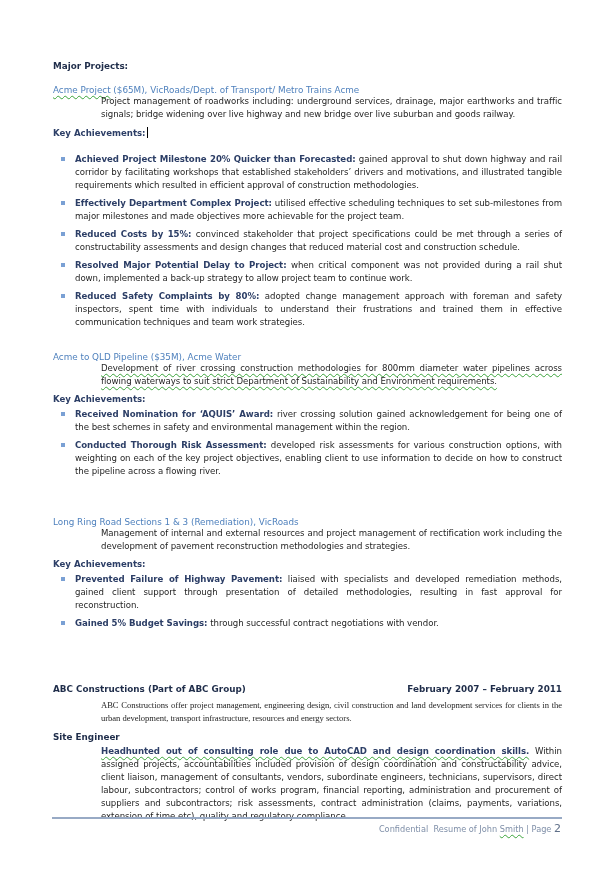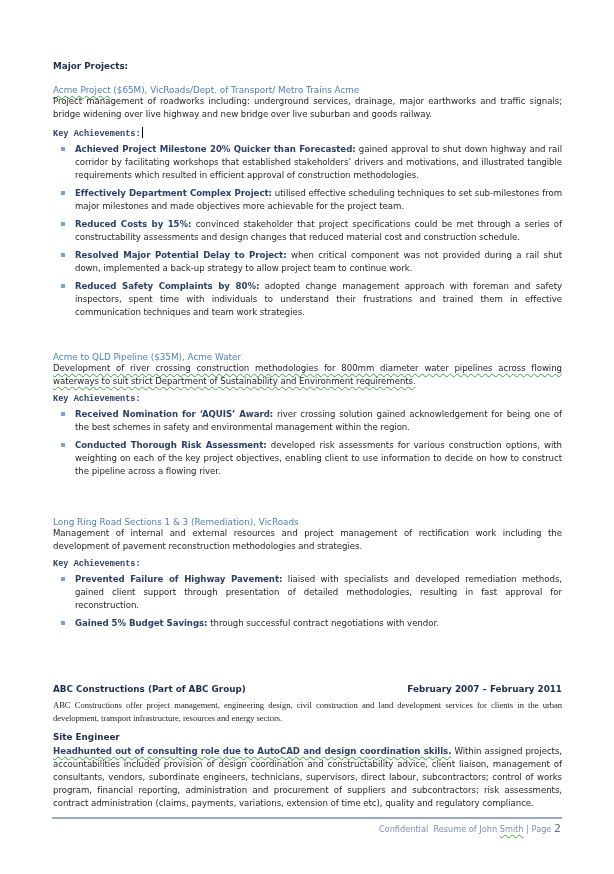--- a/index.html
+++ b/index.html
@@ -2,24 +2,24 @@
 <html><head>
 <meta charset="utf-8">
 <style>
   html, body { margin: 0; padding: 0; background: #ffffff; }
   body {
     width: 614px; height: 874px; position: relative; overflow: hidden;
     font-family: "DejaVu Sans", sans-serif;
     color: #1f1f1f;
   }
   .page { position: absolute; left: 53px; top: 0; width: 509px; }
-  .txt { font-size: 8.6px; line-height: 13px; text-align: justify; letter-spacing: -0.05px; }
+  .txt { font-size: 8.6px; line-height: 13px; text-align: justify; letter-spacing: -0.05px; margin-left: 48px; }
   .heading { font-size: 8.8px; font-weight: bold; color: #1f2d4a; }
   .proj-title { font-size: 8.8px; color: #4f81bd; font-weight: normal; }
-  .ka { font-size: 8.6px; font-weight: bold; color: #2c3e66; font-family: Liberation Mono, monospace; }
+  .ka { font-size: 8.6px; font-weight: bold; color: #2c3e66; }
   .spell { text-decoration: underline wavy #3aa33a; text-decoration-thickness: 1px; text-underline-offset: 2px; }
   .abs { position: absolute; left: 0; width: 509px; }
   ul.bullets { list-style: none; margin: 0; padding: 0; }
   ul.bullets li { position: relative; padding-left: 22px; margin-bottom: 5px; }
   ul.bullets li .bul {
     position: absolute; left: 8px; top: 4px; width: 4px; height: 4px; background: #7aa0d4;
   }
   .lead { font-weight: bold; color: #2c3e66; }
   .row { display: flex; justify-content: space-between; margin-top: 28px; }
   .footer-line { position: absolute; left: 52px; top: 817px; width: 510px; height: 2px; background: #98aac5; }
@@ -31,21 +31,21 @@
 <body>
 
 <div class="page">
 
   <div class="abs heading" style="top:61px;">Major Projects:</div>
 
   <div class="abs" style="top:85px;">
     <div class="proj-title"><span class="spell">Acme Project</span><span> ($65M), VicRoads/Dept. of Transport/ Metro Trains Acme</span></div>
     <div class="txt">Project management of roadworks including: underground services, drainage, major earthworks and traffic signals; bridge widening over live highway and new bridge over live suburban and goods railway.</div>
     <div class="ka" style="margin-top:6px;"><span>Key Achievements:</span><span class="cursor"></span></div>
-    <ul class="bullets txt" style="margin-top:4px;">
+    <ul class="bullets txt" style="margin-top:15px;">
       <li><span class="bul"></span><span class="lead">Achieved Project Milestone 20% Quicker than Forecasted:</span><span> gained approval to shut down highway and rail corridor by facilitating workshops that established stakeholders’ drivers and motivations, and illustrated tangible requirements which resulted in efficient approval of construction methodologies.</span></li>
       <li><span class="bul"></span><span class="lead">Effectively Department Complex Project:</span><span> utilised effective scheduling techniques to set sub-milestones from major milestones and made objectives more achievable for the project team.</span></li>
       <li><span class="bul"></span><span class="lead">Reduced Costs by 15%:</span><span> convinced stakeholder that project specifications could be met through a series of constructability assessments and design changes that reduced material cost and construction schedule.</span></li>
       <li><span class="bul"></span><span class="lead">Resolved Major Potential Delay to Project:</span><span> when critical component was not provided during a rail shut down, implemented a back-up strategy to allow project team to continue work.</span></li>
       <li><span class="bul"></span><span class="lead">Reduced Safety Complaints by 80%:</span><span> adopted change management approach with foreman and safety inspectors, spent time with individuals to understand their frustrations and trained them in effective communication techniques and team work strategies.</span></li>
     </ul>
   </div>
 
   <div class="abs" style="top:352px;">
     <div class="proj-title">Acme to QLD Pipeline ($35M), Acme Water</div>

